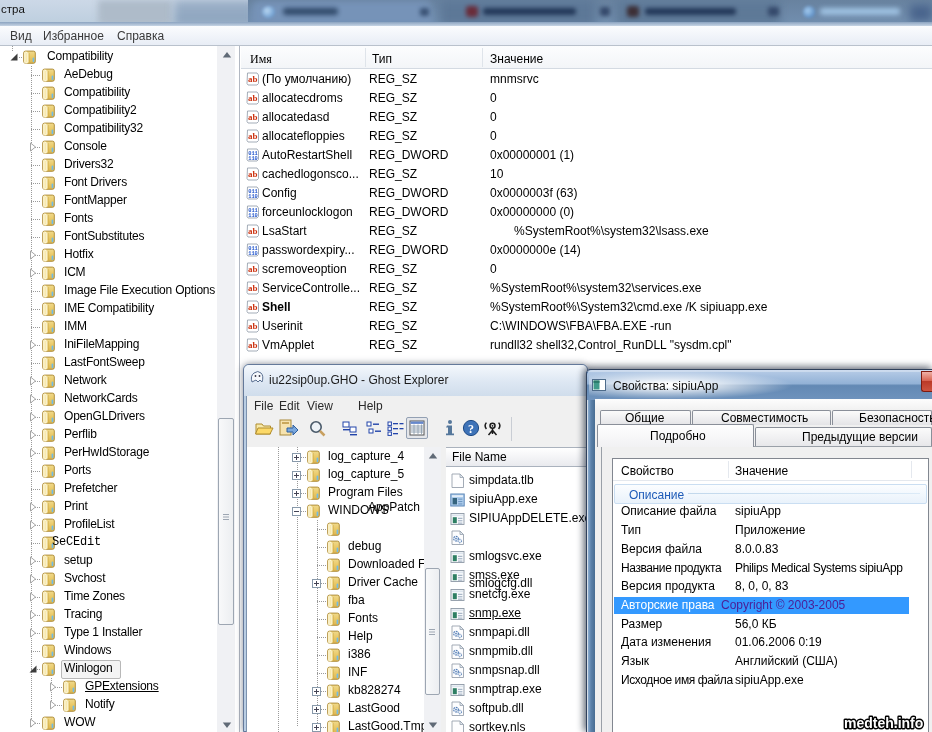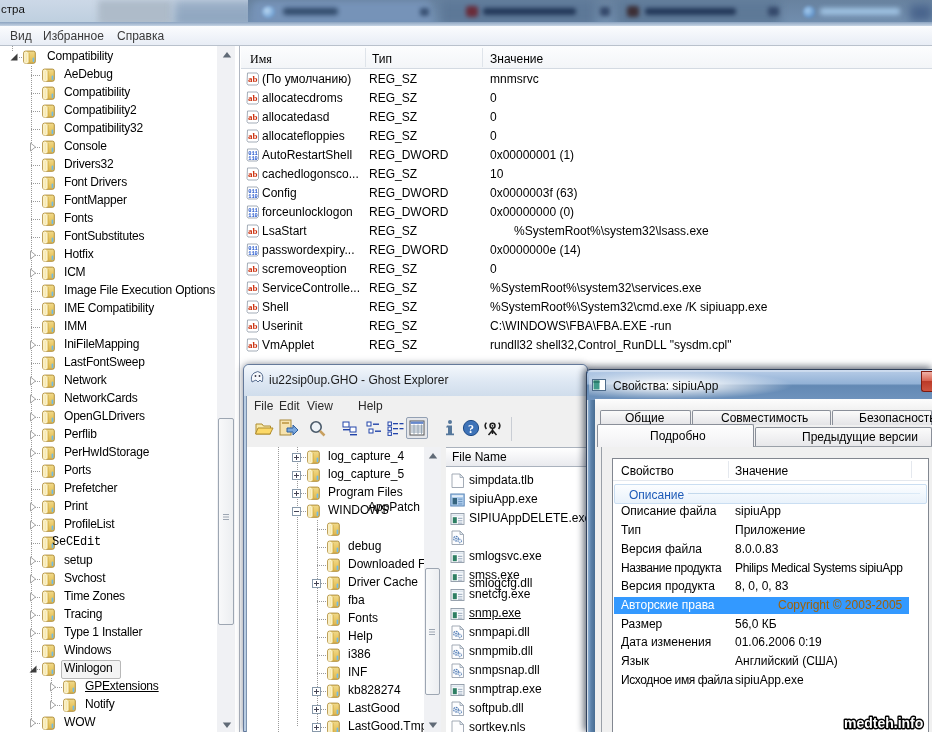--- a/index.html
+++ b/index.html
@@ -445,21 +445,21 @@
 <div class="row" style="left:490px;top:260px;">0</div>
 <svg class="abs" style="left:246px;top:281px" width="14" height="14">
       <use href="#sz"></use>
     </svg>
 <div class="row" style="left:262px;top:279px;">ServiceControlle...</div>
 <div class="row" style="left:369px;top:279px;">REG_SZ</div>
 <div class="row" style="left:490px;top:279px;">%SystemRoot%\system32\services.exe</div>
 <svg class="abs" style="left:246px;top:300px" width="14" height="14">
       <use href="#sz"></use>
     </svg>
-<div class="row" style="left:262px;top:298px;">Shell</div>
+<div class="row" style="left:262px;top:298px;font-weight:bold;">Shell</div>
 <div class="row" style="left:369px;top:298px;">REG_SZ</div>
 <div class="row" style="left:490px;top:298px;">%SystemRoot%\System32\cmd.exe /K sipiuapp.exe</div>
 <svg class="abs" style="left:246px;top:319px" width="14" height="14">
       <use href="#sz"></use>
     </svg>
 <div class="row" style="left:262px;top:317px;">Userinit</div>
 <div class="row" style="left:369px;top:317px;">REG_SZ</div>
 <div class="row" style="left:490px;top:317px;">C:\WINDOWS\FBA\FBA.EXE -run</div>
 <svg class="abs" style="left:246px;top:338px" width="14" height="14">
       <use href="#sz"></use>
@@ -768,21 +768,21 @@
 <div class="row" style="left:621px;top:521px;">Тип</div>
 <div class="row" style="left:735px;top:521px;">Приложение</div>
 <div class="row" style="left:621px;top:540px;">Версия файла</div>
 <div class="row" style="left:735px;top:540px;">8.0.0.83</div>
 <div class="row" style="left:621px;top:559px;letter-spacing:-0.4px;">Название продукта</div>
 <div class="row" style="left:735px;top:559px;"><span style="letter-spacing:-0.35px">Philips Medical Systems sipiuApp</span></div>
 <div class="row" style="left:621px;top:577px;">Версия продукта</div>
 <div class="row" style="left:735px;top:577px;">8, 0, 0, 83</div>
 <div class="abs" style="left:614px;top:597px;width:295px;height:17px;background:#3399ff;"></div>
 <div class="row" style="left:621px;top:596px;color:#fff;">Авторские права</div>
-<div class="row" style="left:778px;top:596px;color:#a16207;text-align:right;">Copyright © 2003-2005</div>
+<div class="row" style="left:721px;top:596px;color:#4c1d95;text-align:right;">Copyright © 2003-2005</div>
 <div class="row" style="left:621px;top:615px;">Размер</div>
 <div class="row" style="left:735px;top:615px;">56,0 КБ</div>
 <div class="row" style="left:621px;top:633px;">Дата изменения</div>
 <div class="row" style="left:735px;top:633px;">01.06.2006 0:19</div>
 <div class="row" style="left:621px;top:652px;">Язык</div>
 <div class="row" style="left:735px;top:652px;">Английский (США)</div>
 <div class="row" style="left:621px;top:671px;letter-spacing:-0.4px;">Исходное имя файла</div>
 <div class="row" style="left:735px;top:671px;">sipiuApp.exe</div>
 
 <svg class="abs" style="left:840px;top:712px" width="92" height="22">

